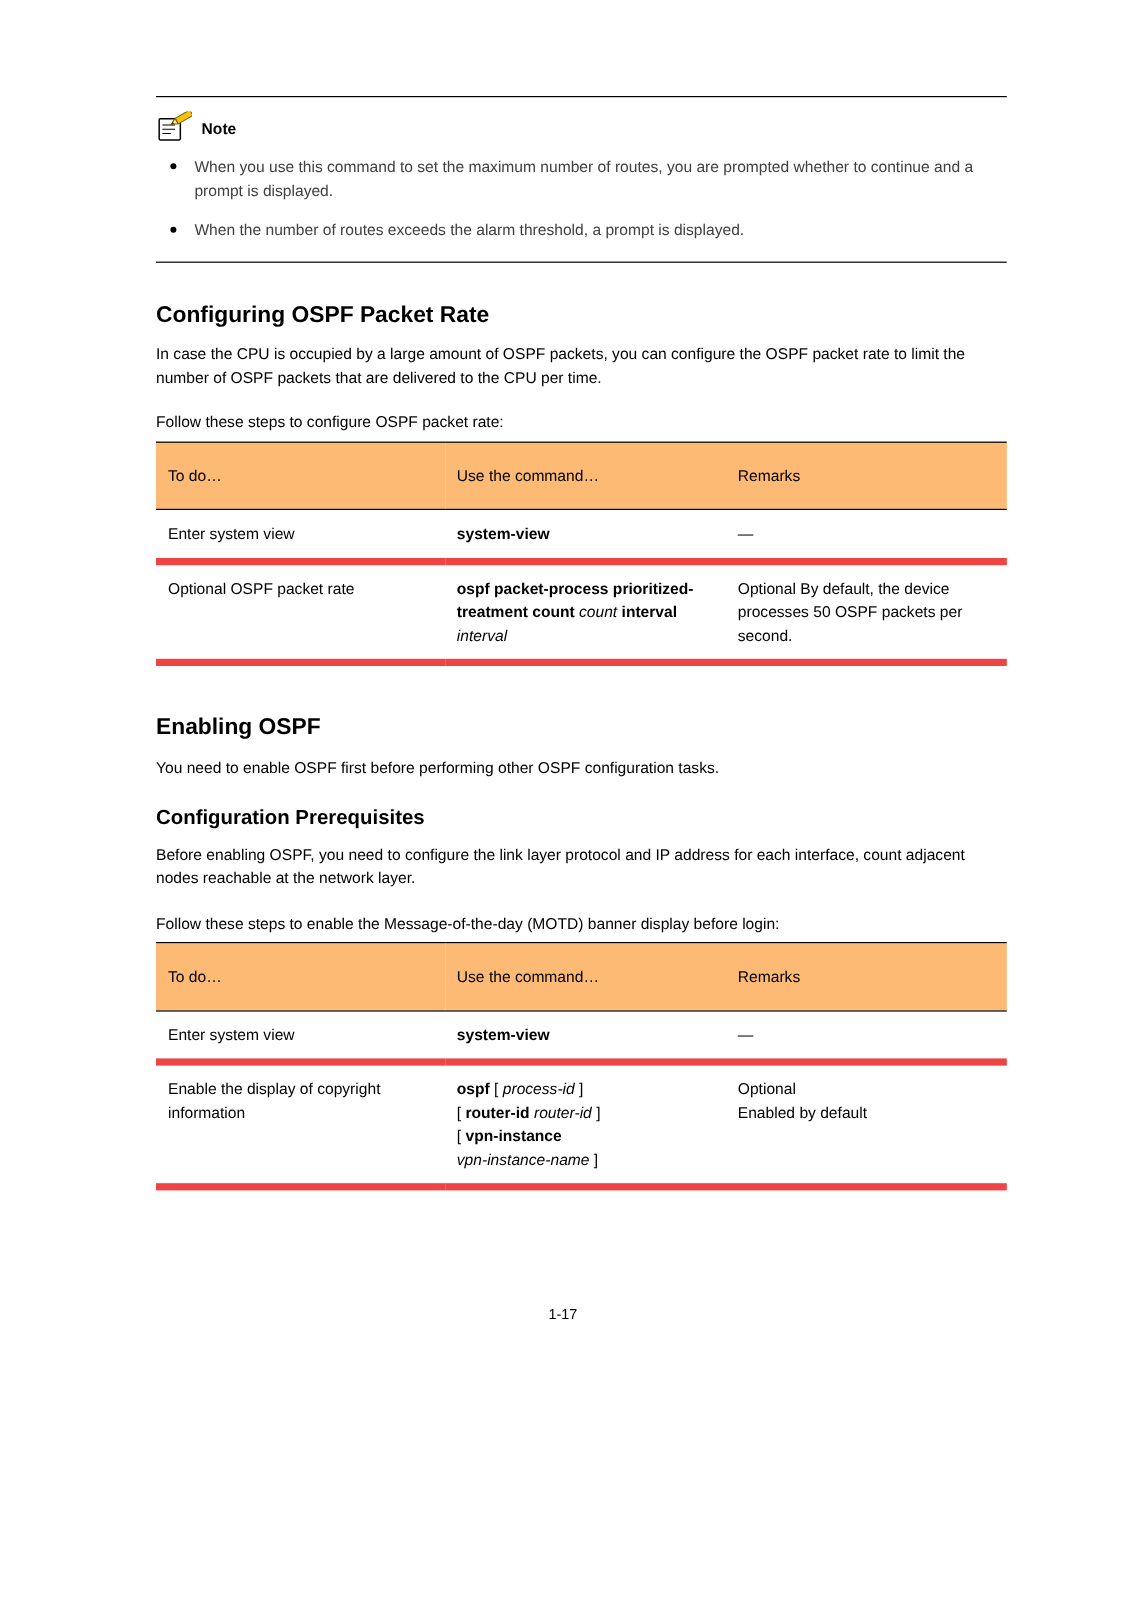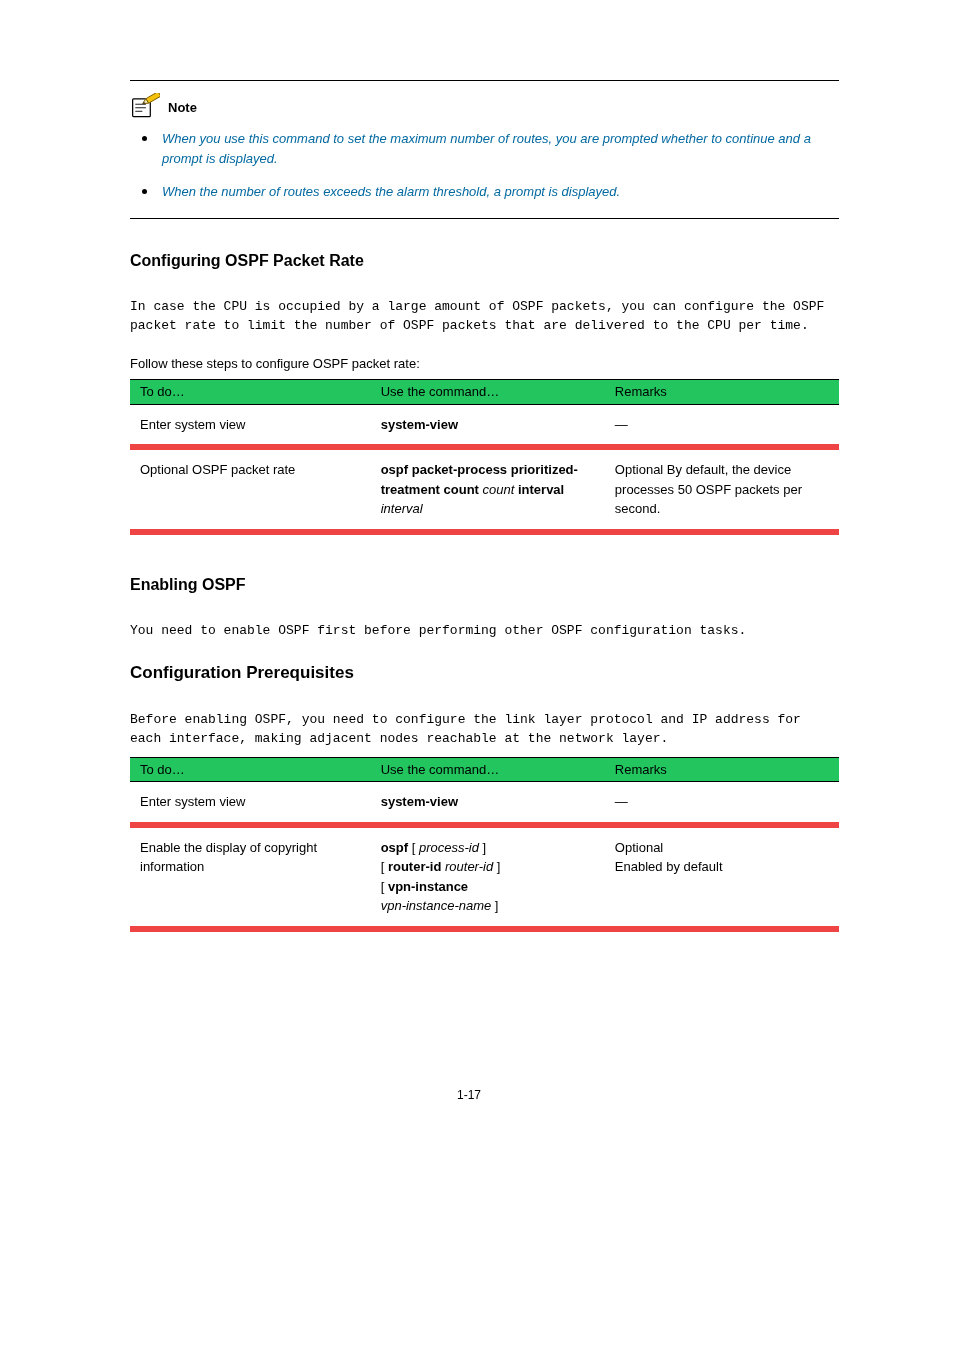--- a/index.html
+++ b/index.html
@@ -48,60 +48,58 @@
   ul.bullets {
     list-style: none;
     margin: 0 0 0 4px;
     padding: 0;
   }
   ul.bullets > li {
     position: relative;
     padding-left: 28px;
     margin-bottom: 14px;
     font-size: 13px;
-    color: #0369a1;
-    font-style: italic;
+    color: #404040;
   }
   ul.bullets > li::before {
     content: "";
     position: absolute;
     left: 8px;
     top: 7px;
     width: 5px;
     height: 5px;
     background: #000;
     border-radius: 50%;
   }
   .section-title {
-    font-size: 16px;
+    font-size: 19px;
     font-weight: bold;
     margin: 30px 0 8px 0;
   }
   .body-text {
     font-size: 13px;
-    margin: 24px 0 8px 0;
-    font-family: Liberation Mono, monospace;
+    margin: 8px 0 8px 0;
   }
   .follow {
     font-size: 13px;
     margin: 18px 0 6px 0;
   }
   
   table.cfg {
     width: 100%;
     border-collapse: collapse;
     table-layout: fixed;
     margin-top: 6px;
   }
   table.cfg th {
-    background: #22c55e;
+    background: #fdba74;
     text-align: left;
     font-weight: normal;
     font-size: 13px;
-    padding: 2px 10px;
+    padding: 18px 10px;
     border-top: 1.5px solid #000;
     border-bottom: 1px solid #000;
   }
   table.cfg td {
     font-size: 13px;
     padding: 10px 10px;
     vertical-align: top;
     border-bottom: 6px solid #ef4444;
   }
   table.cfg th:nth-child(1),
@@ -187,21 +185,22 @@
         <td>Optional
 By default, the device processes 50 OSPF packets per second.</td>
       </tr>
     </tbody>
   </table>
 
   <div class="section-title" style="margin-top:38px;">Enabling OSPF</div>
   <div class="body-text">You need to enable OSPF first before performing other OSPF configuration tasks.</div>
 
   <div class="section-title" style="font-size:17px; margin-top:20px;">Configuration Prerequisites</div>
-  <div class="body-text">Before enabling OSPF, you need to configure the link layer protocol and IP address for each interface, making adjacent nodes reachable at the network layer.</div>
+  <div class="body-text">Before enabling OSPF, you need to configure the link layer protocol and IP address for each interface, count adjacent nodes reachable at the network layer.</div>
+  <div class="follow">Follow these steps to enable the Message-of-the-day (MOTD) banner display before login:</div>
 
   <table class="cfg">
     <thead>
       <tr>
         <th>To do…</th>
         <th>Use the command…</th>
         <th>Remarks</th>
       </tr>
     </thead>
     <tbody>

